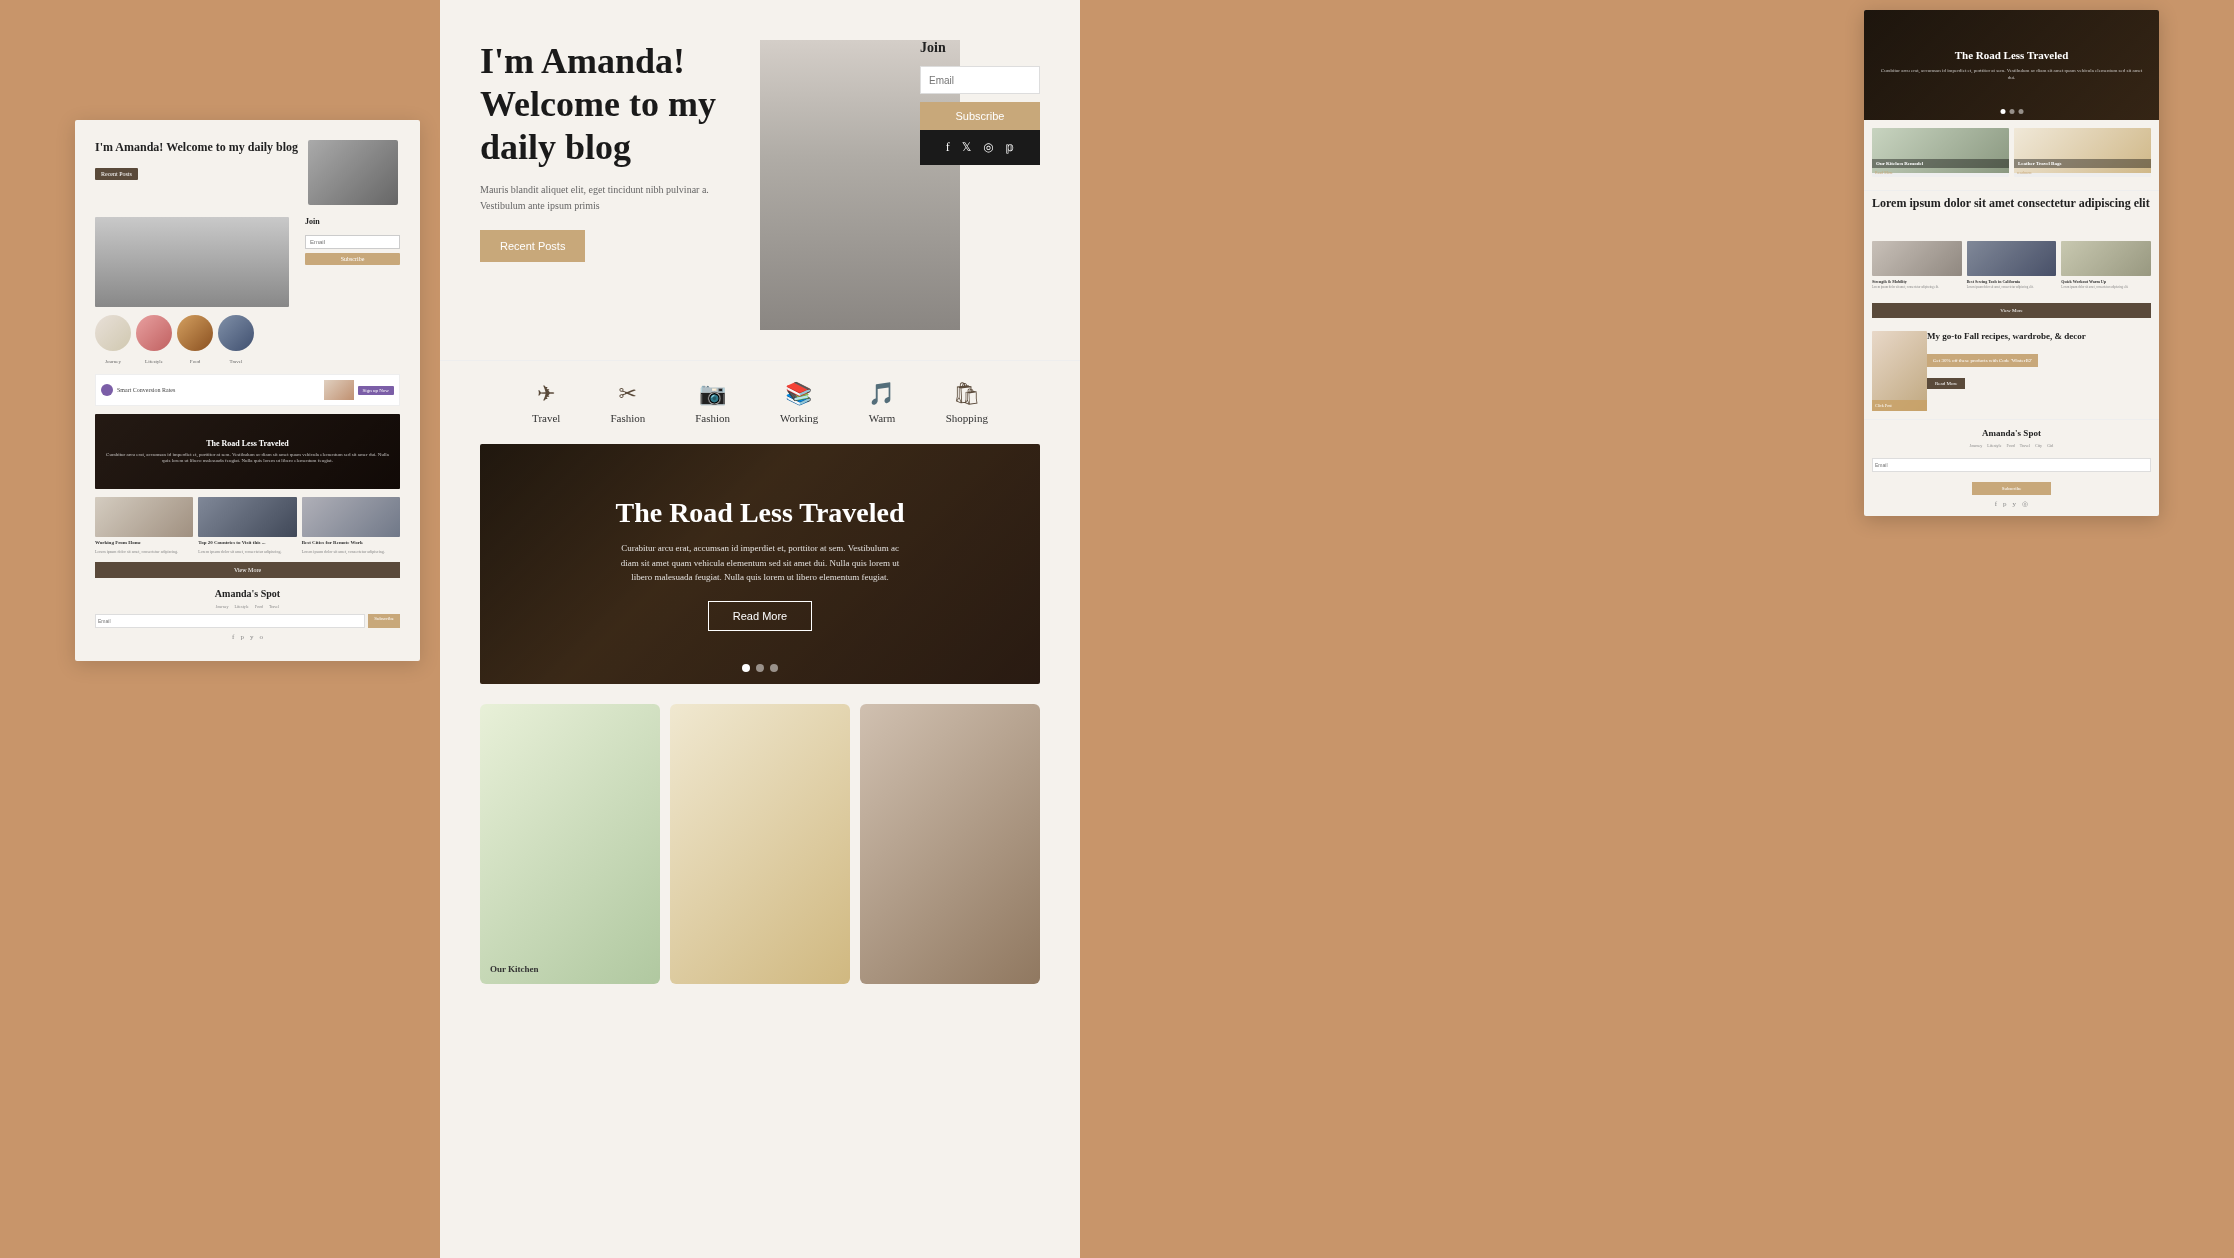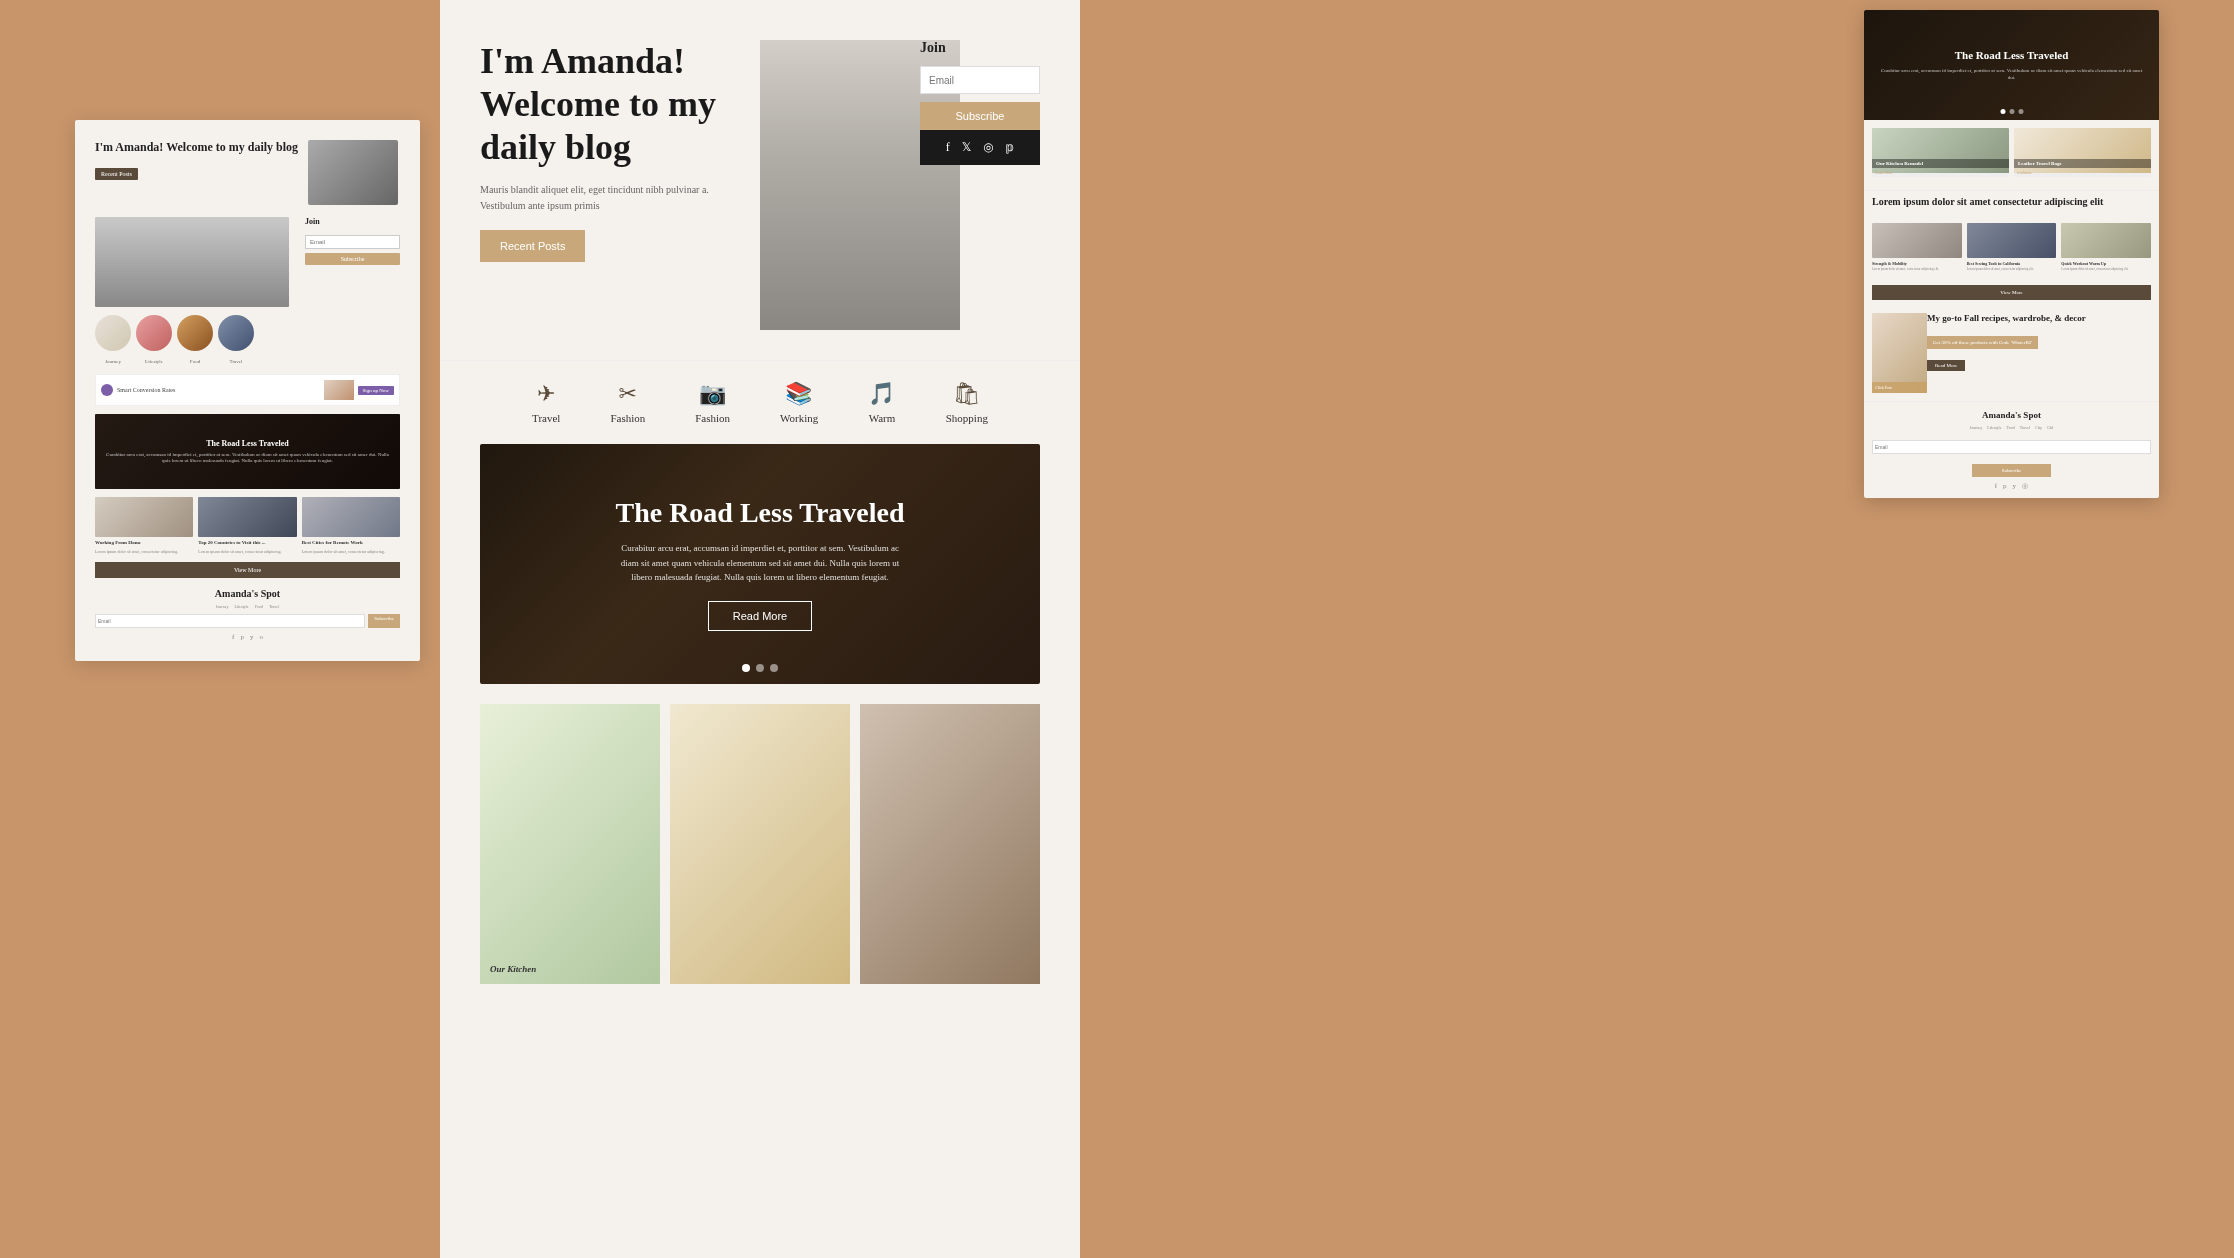--- a/index.html
+++ b/index.html
@@ -451,24 +451,23 @@
     }
 
     .card-main .side-image-row {
       display: flex;
       gap: 10px;
       margin: 0 40px;
       height: 280px;
     }
     .card-main .side-image-row .side-img {
       flex: 1;
-      border-radius: 0;
+      border-radius: 6px;
       position: relative;
       overflow: hidden;
-      font-style: italic;
     }
     .card-main .side-image-row .side-img.si1 {
       background: linear-gradient(135deg, #e8f0d8, #b0c8a0);
     }
     .card-main .side-image-row .side-img.si2 {
       background: linear-gradient(135deg, #f0e8d0, #d0b880);
     }
     .card-main .side-image-row .side-img.si3 {
       background: linear-gradient(135deg, #d0c0b0, #907860);
     }
@@ -564,23 +563,23 @@
       color: #c8a87a;
       padding: 2px 3px;
       display: block;
     }
 
     .card-right .lorem-section {
       padding: 5px 8px;
       border-top: 1px solid #eee;
     }
     .card-right .lorem-section h4 {
-      font-size: 10px;
+      font-size: 12px;
       color: #222;
-      margin-bottom: 3px;
+      margin-bottom: 17px;
     }
 
     .card-right .posts-grid {
       padding: 8px;
       display: grid;
       grid-template-columns: 1fr 1fr 1fr;
       gap: 5px;
     }
     .card-right .posts-grid .pg-item .pg-img {
       width: 100%;

